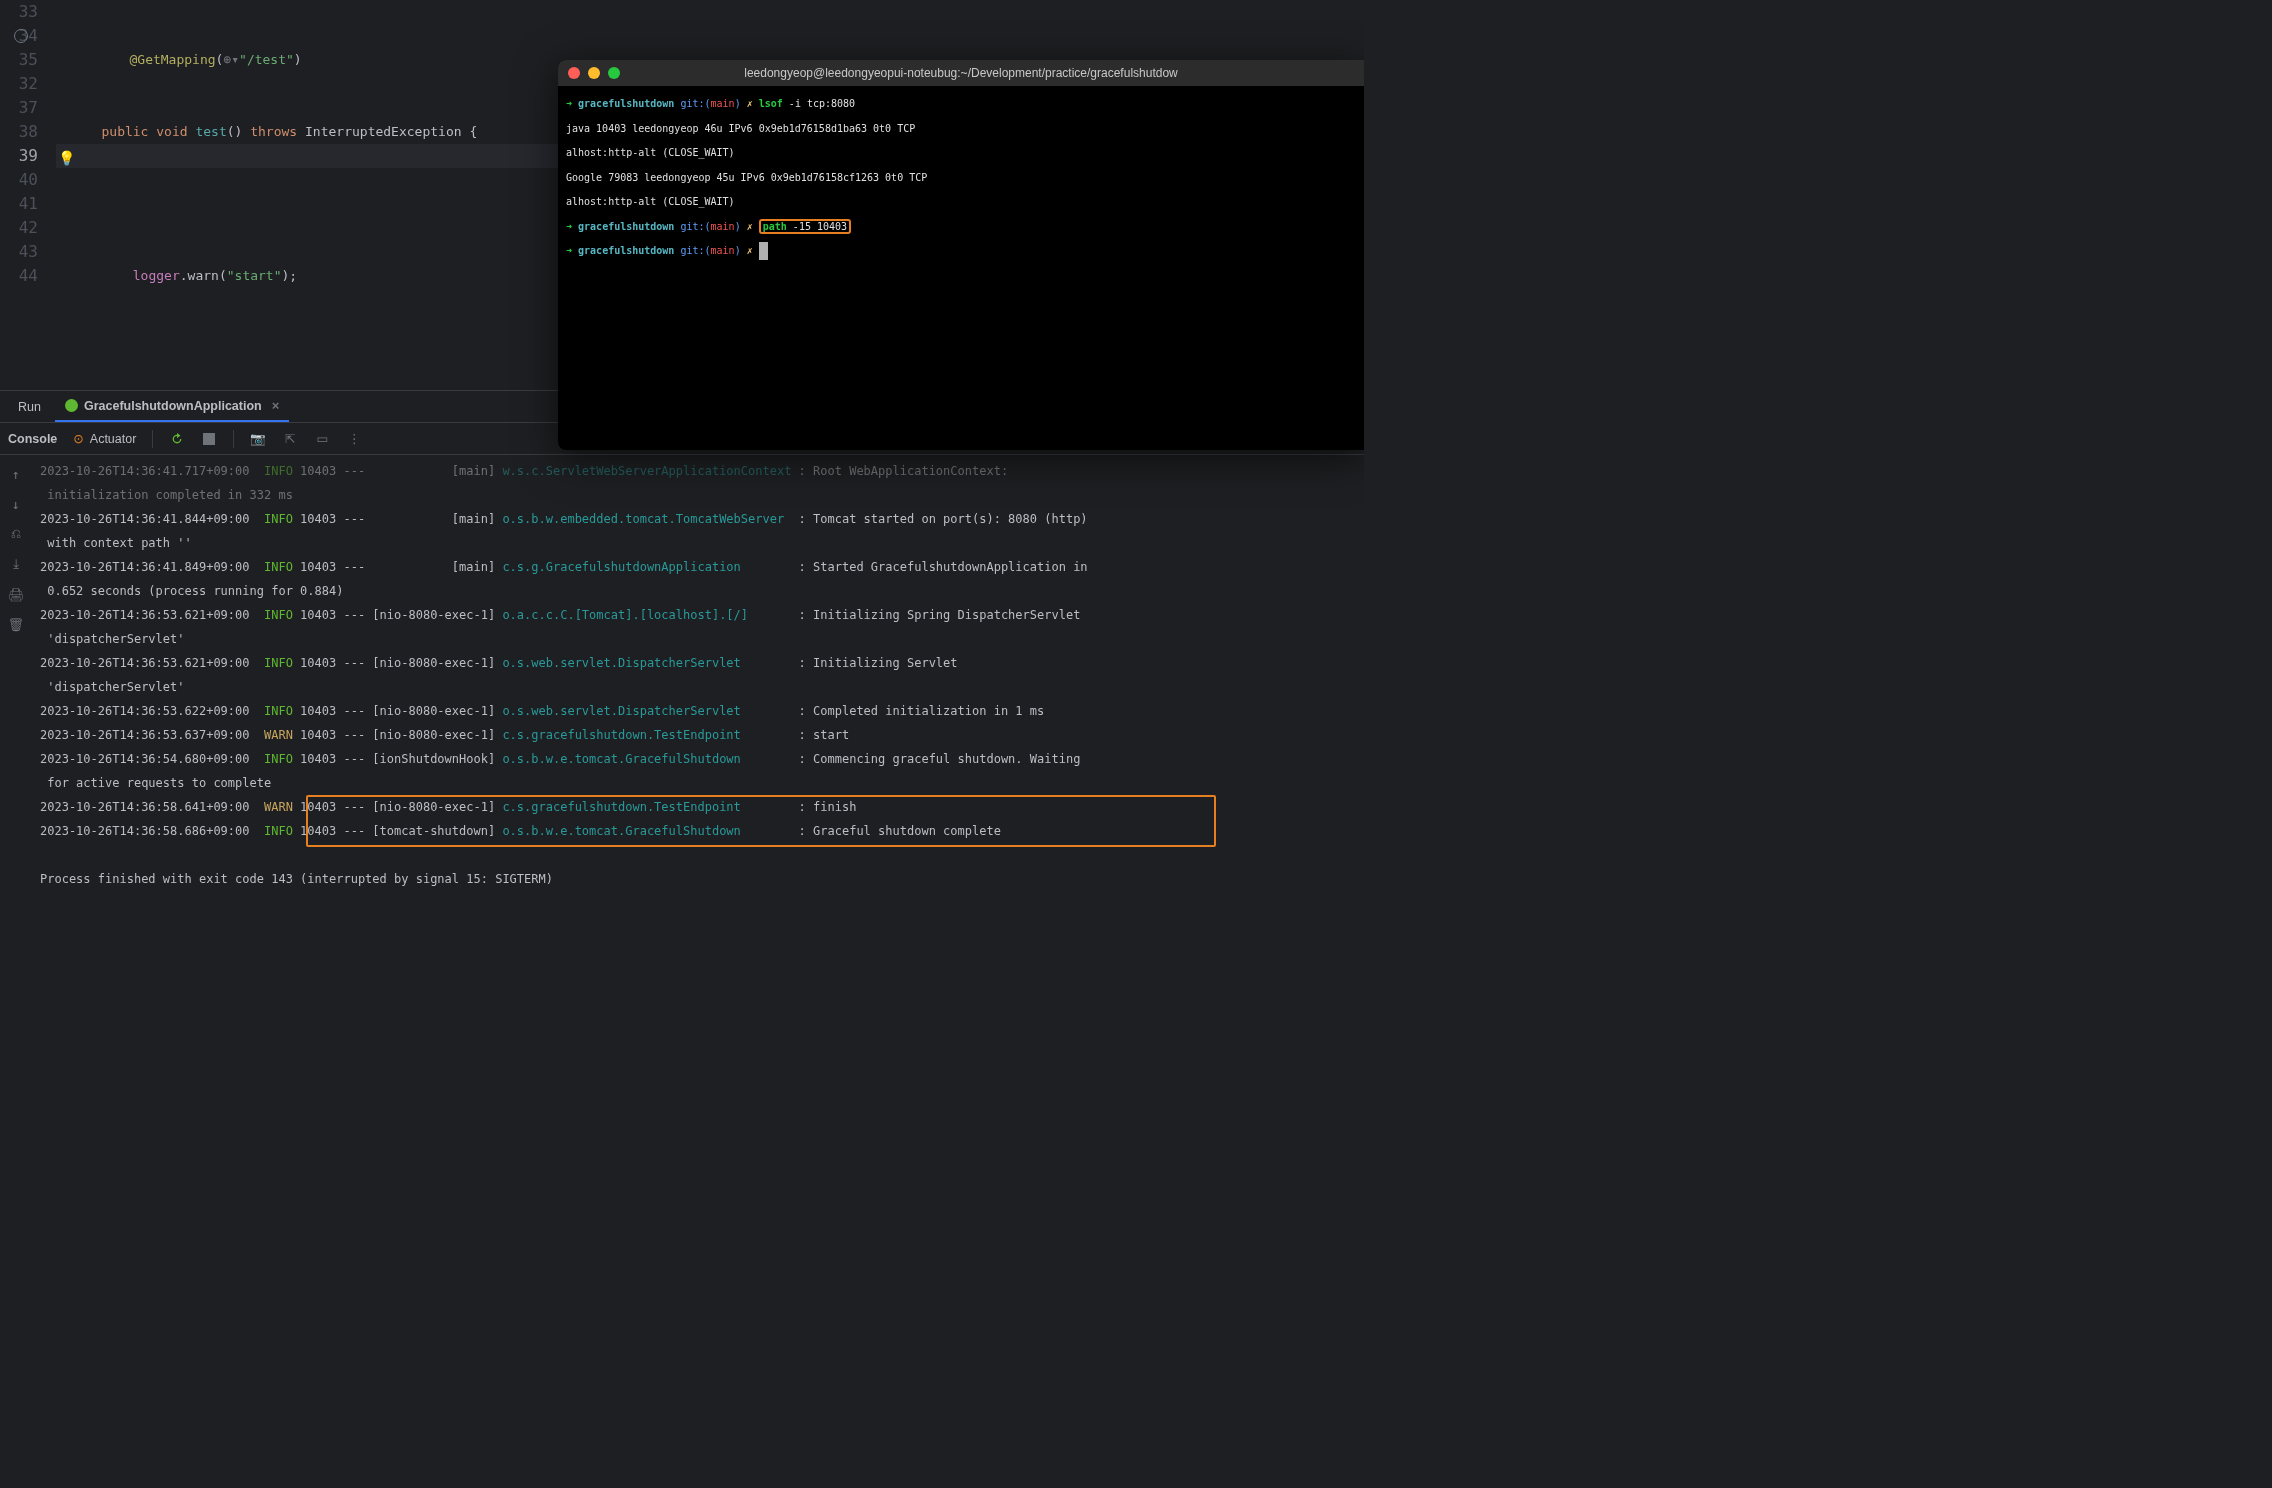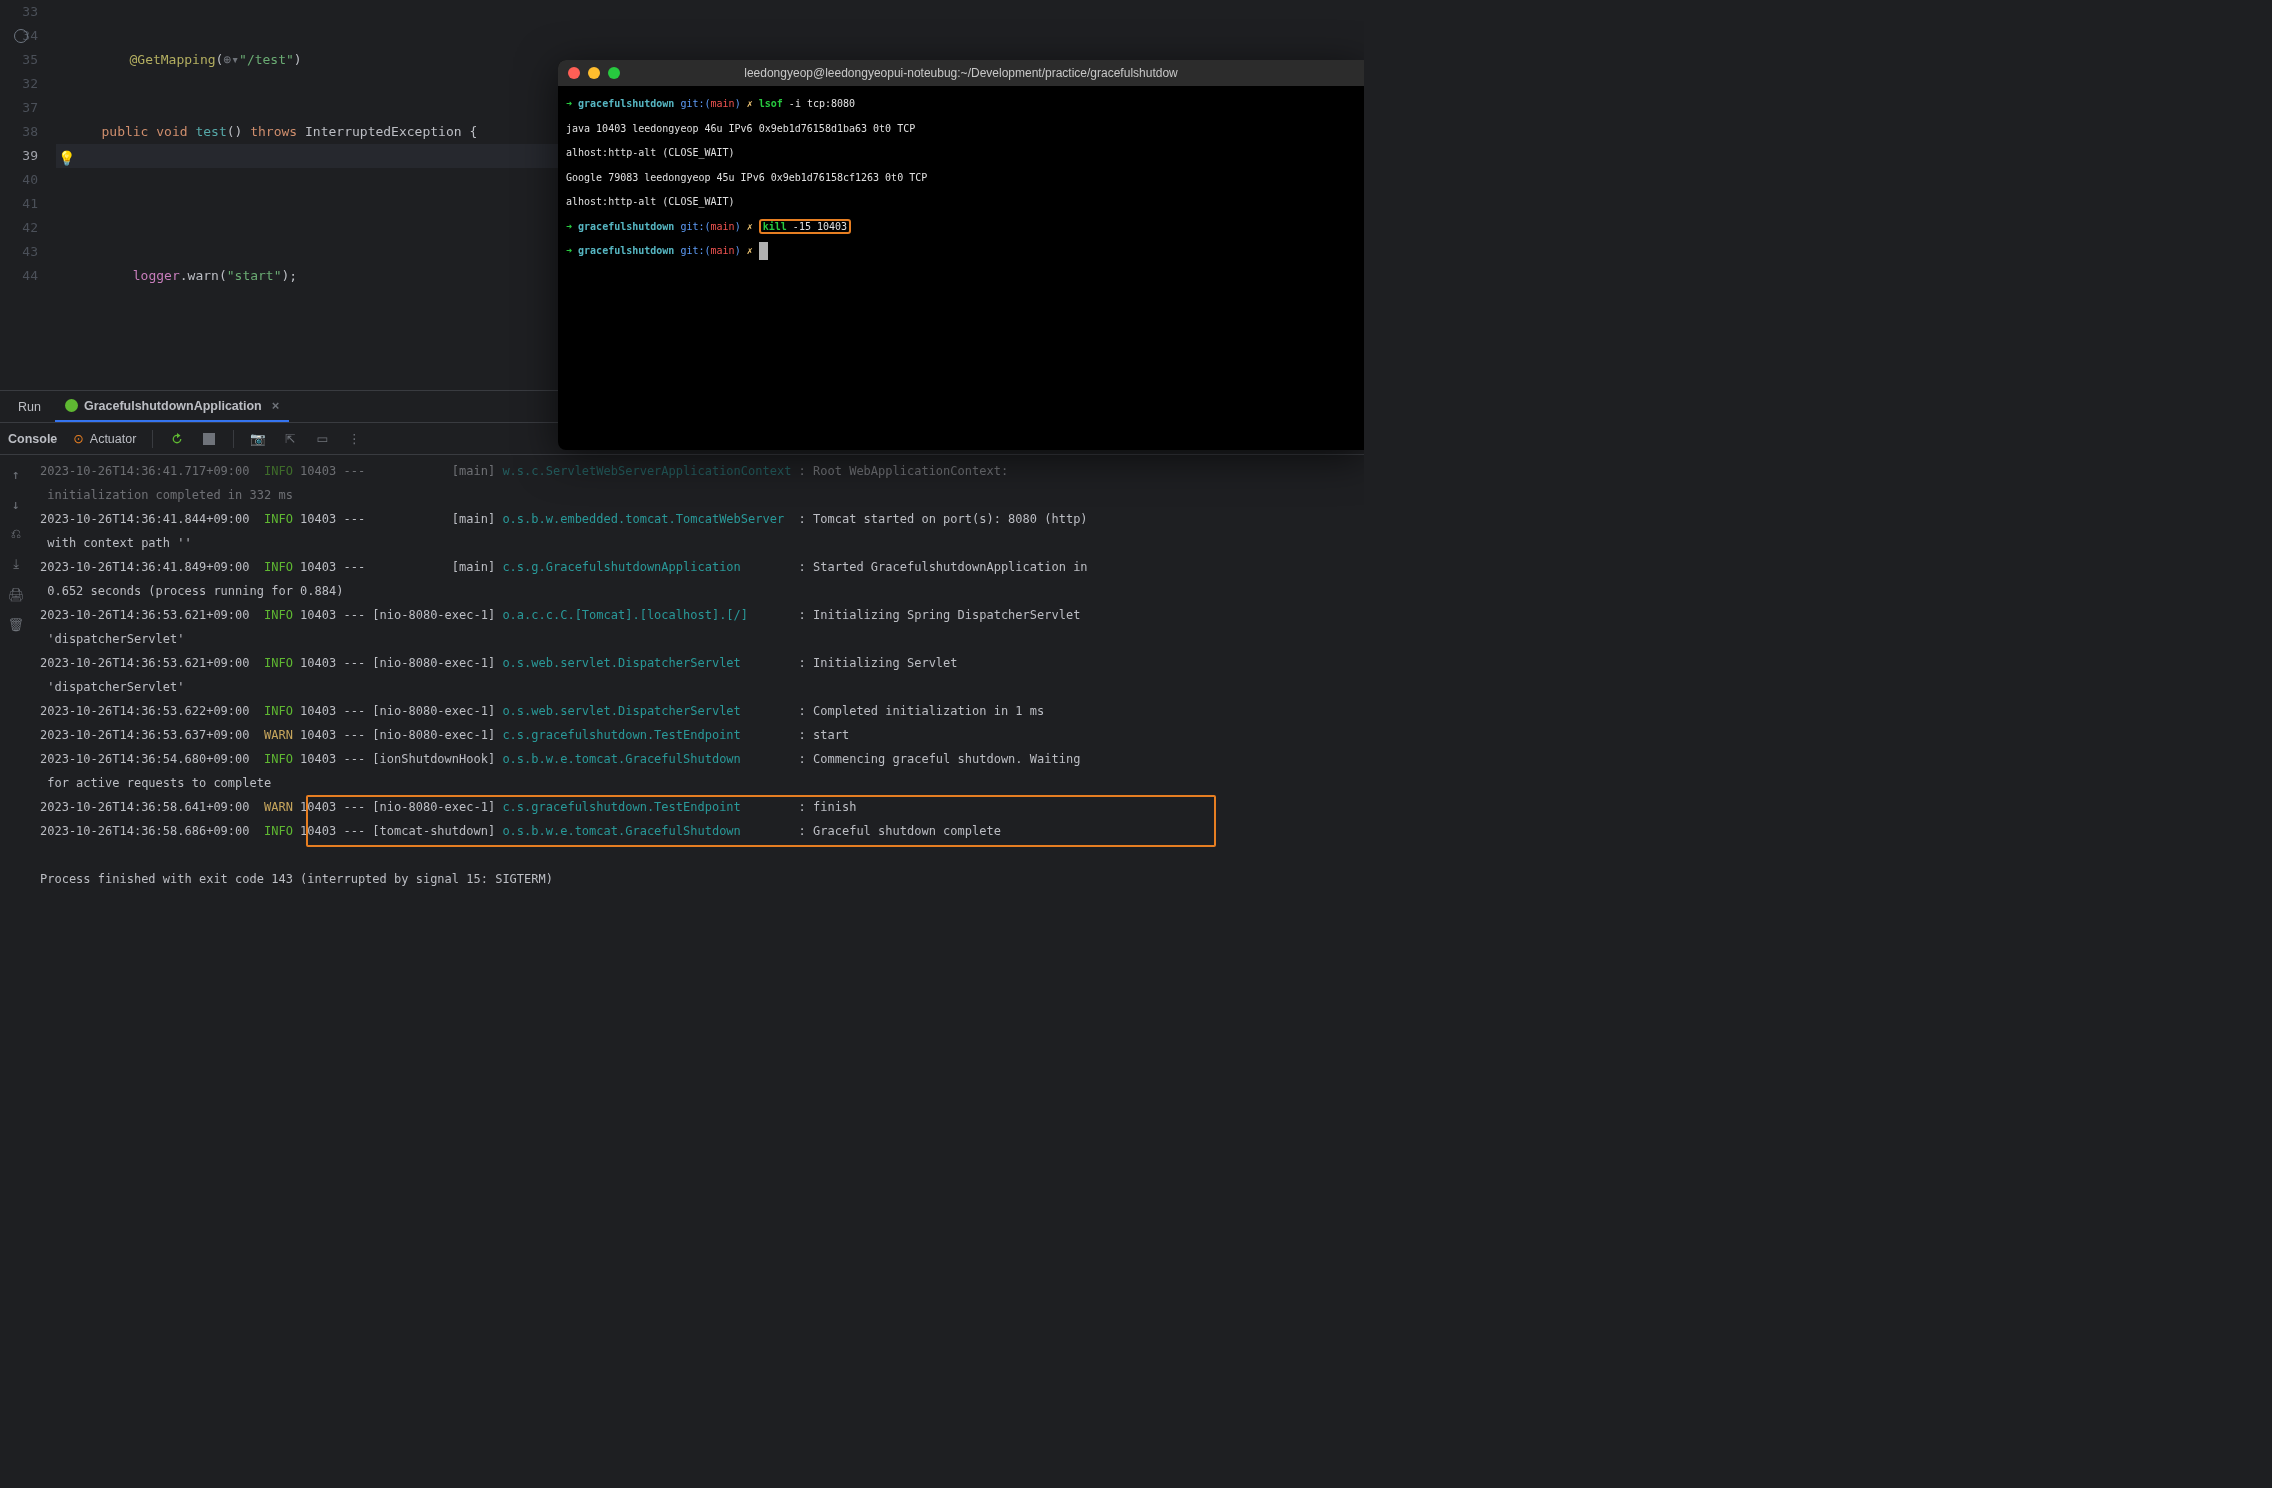--- a/index.html
+++ b/index.html
@@ -24,21 +24,21 @@
   background: #1e1f22;
 }
 .gutter {
   position: absolute;
   left: 0;
   top: 0;
   width: 56px;
   height: 100%;
   background: #1e1f22;
   color: #4b5059;
-  font-size: 13px;
+  font-size: 16px;
 }
 .gutter .line-num {
   height: 24px;
   line-height: 24px;
   text-align: right;
   padding-right: 18px;
 }
 .gutter .highlighted { color: #a1a3ab; }
 .web-icon {
   position: absolute;
@@ -335,16 +335,16 @@
     <span class="traffic-light tl-yellow"></span>
     <span class="traffic-light tl-green"></span>
     <span class="term-title">leedongyeop@leedongyeopui-noteubug:~/Development/practice/gracefulshutdow</span>
   </div>
   <div class="term-body" id="term-body">
       <div><span class="t-arrow">➜</span>  <span class="t-cyan">gracefulshutdown</span> <span class="t-blue">git:(</span><span class="t-red">main</span><span class="t-blue">)</span> <span class="t-yellow">✗</span> <span class="t-green">lsof</span><span class="t-white"> -i tcp:8080</span></div>
       <div class="t-white">java      10403 leedongyeop   46u  IPv6 0x9eb1d76158d1ba63      0t0  TCP</div>
       <div class="t-white">alhost:http-alt (CLOSE_WAIT)</div>
       <div class="t-white">Google    79083 leedongyeop   45u  IPv6 0x9eb1d76158cf1263      0t0  TCP</div>
       <div class="t-white">alhost:http-alt (CLOSE_WAIT)</div>
-      <div><span class="t-arrow">➜</span>  <span class="t-cyan">gracefulshutdown</span> <span class="t-blue">git:(</span><span class="t-red">main</span><span class="t-blue">)</span> <span class="t-yellow">✗</span> <span class="term-hl"><span class="t-green">kill</span><span class="t-white"> -15 10403</span></span></div>
+      <div><span class="t-arrow">➜</span>  <span class="t-cyan">gracefulshutdown</span> <span class="t-blue">git:(</span><span class="t-red">main</span><span class="t-blue">)</span> <span class="t-yellow">✗</span> <span class="term-hl"><span class="t-green">path</span><span class="t-white"> -15 10403</span></span></div>
       <div><span class="t-arrow">➜</span>  <span class="t-cyan">gracefulshutdown</span> <span class="t-blue">git:(</span><span class="t-red">main</span><span class="t-blue">)</span> <span class="t-yellow">✗</span> <span class="cursor-block"></span></div>
     </div>
 </div>
 
 </body></html>

